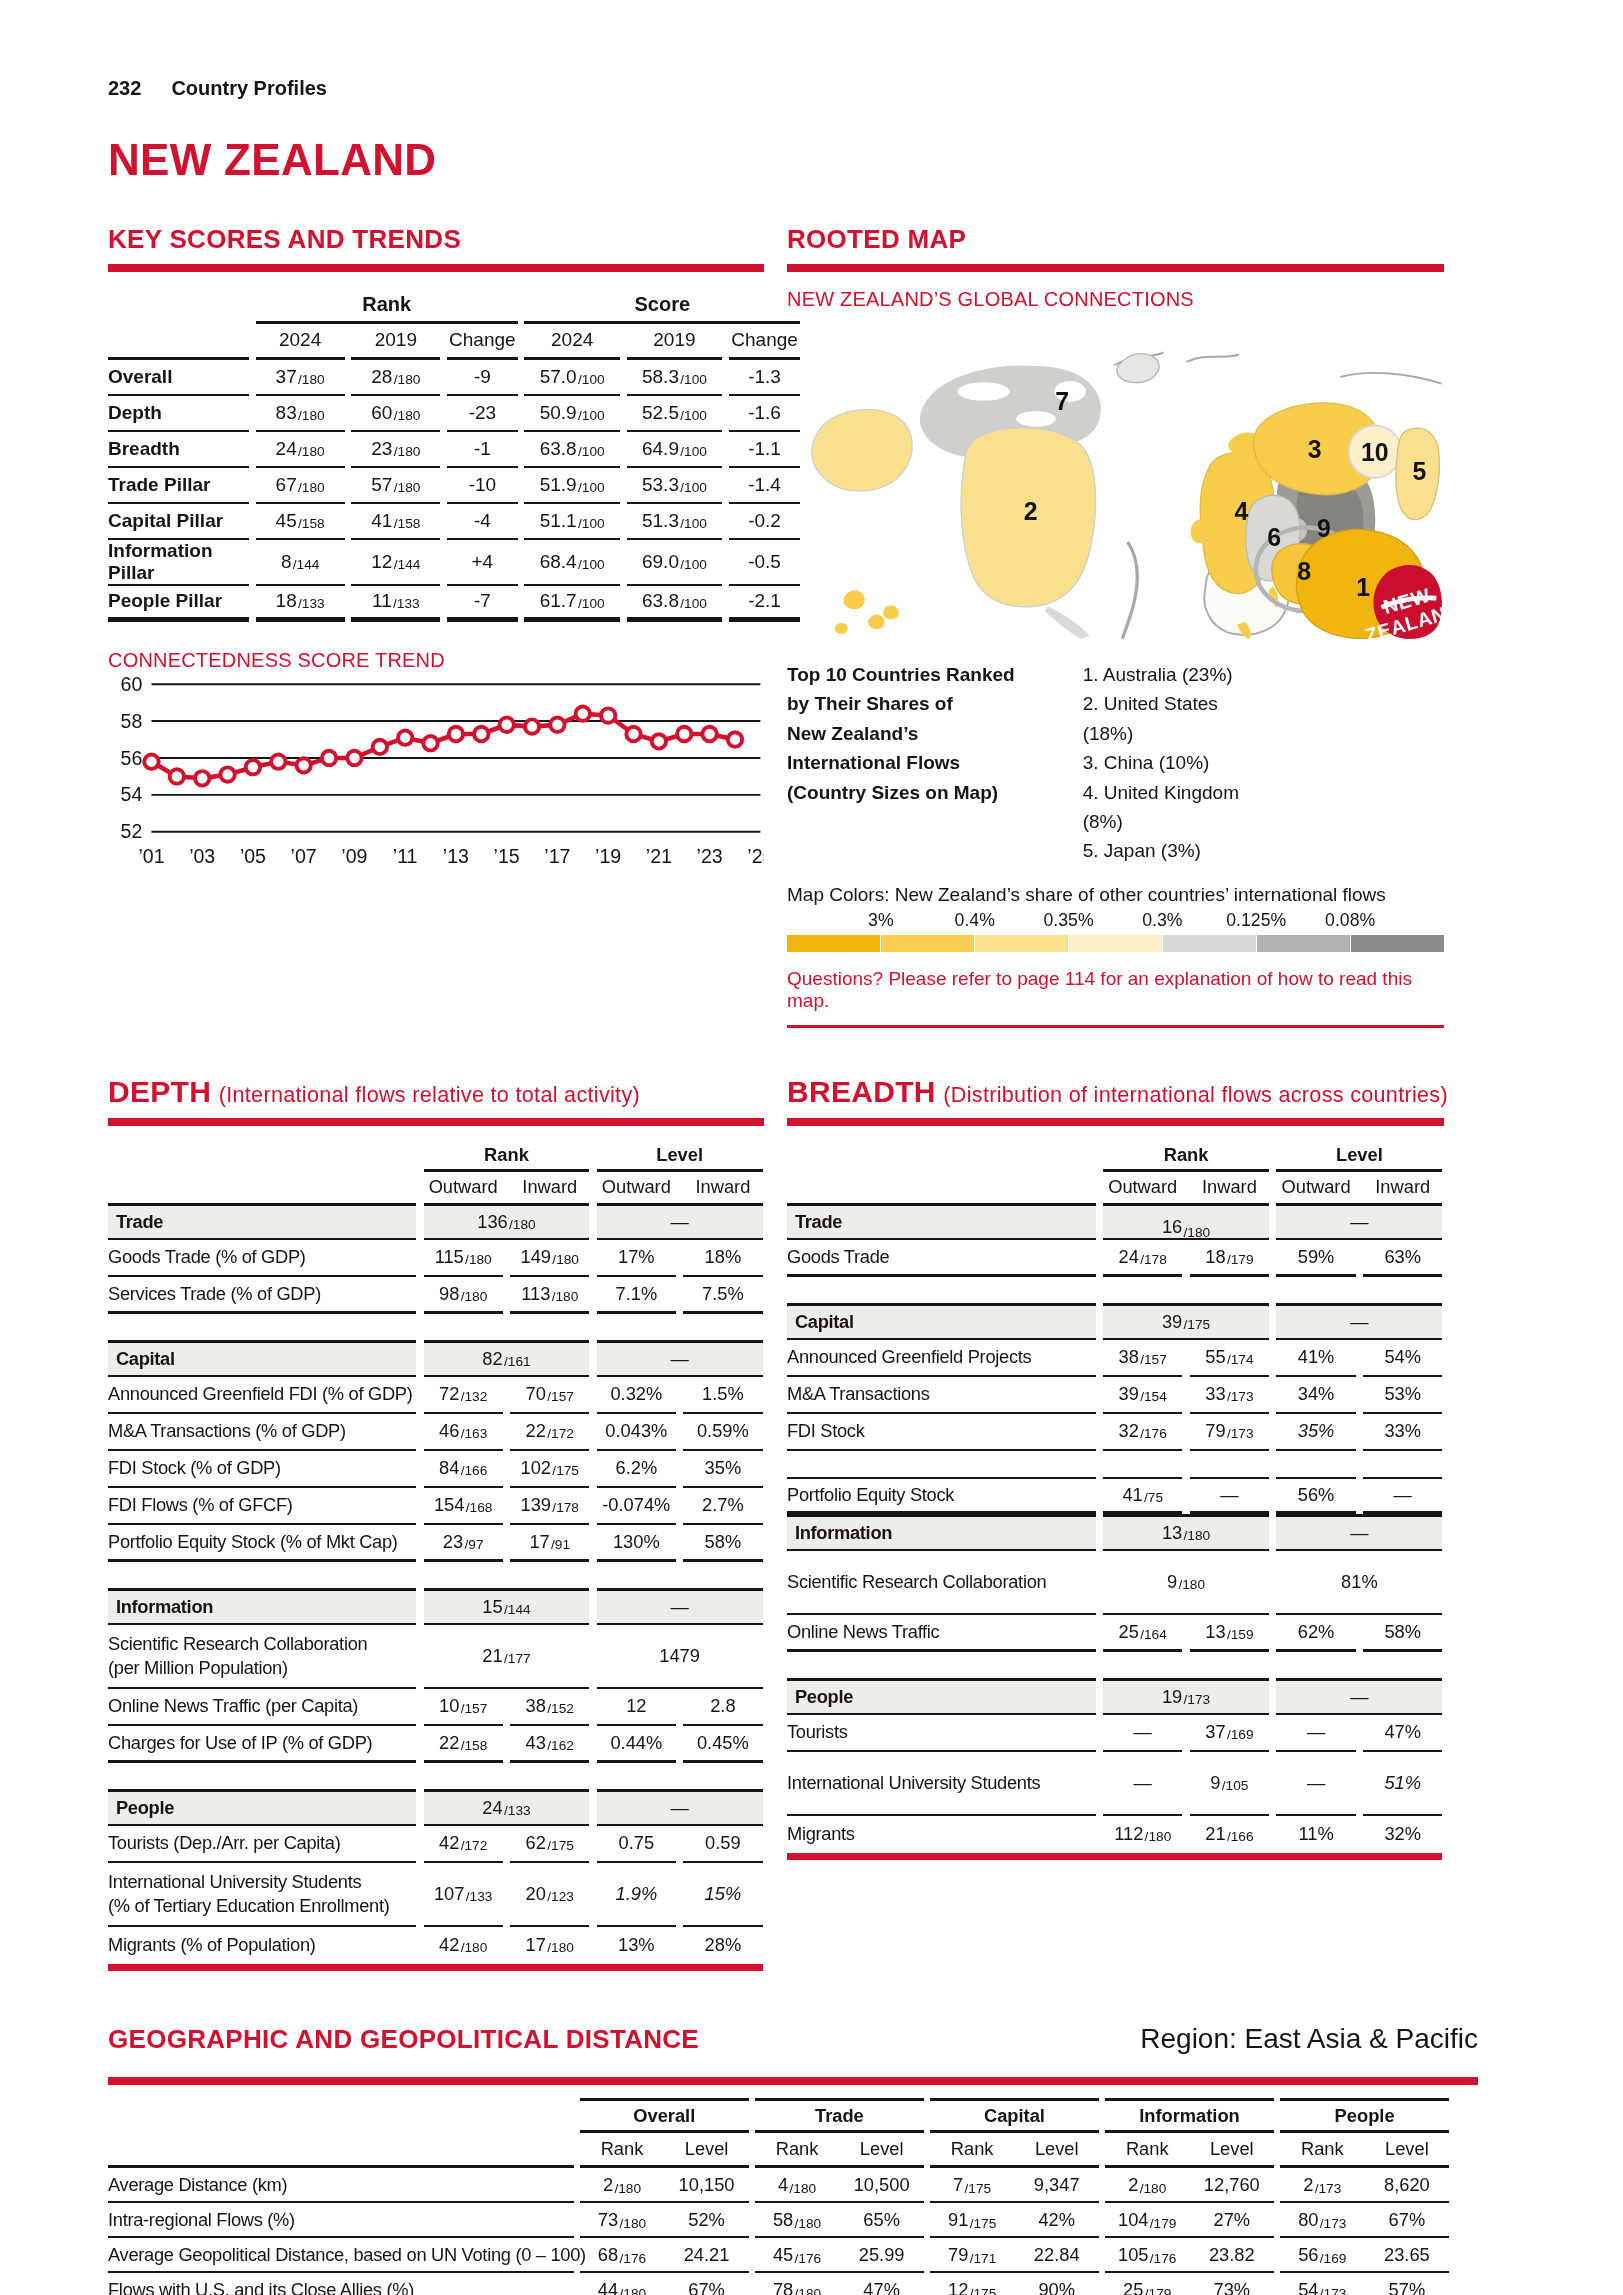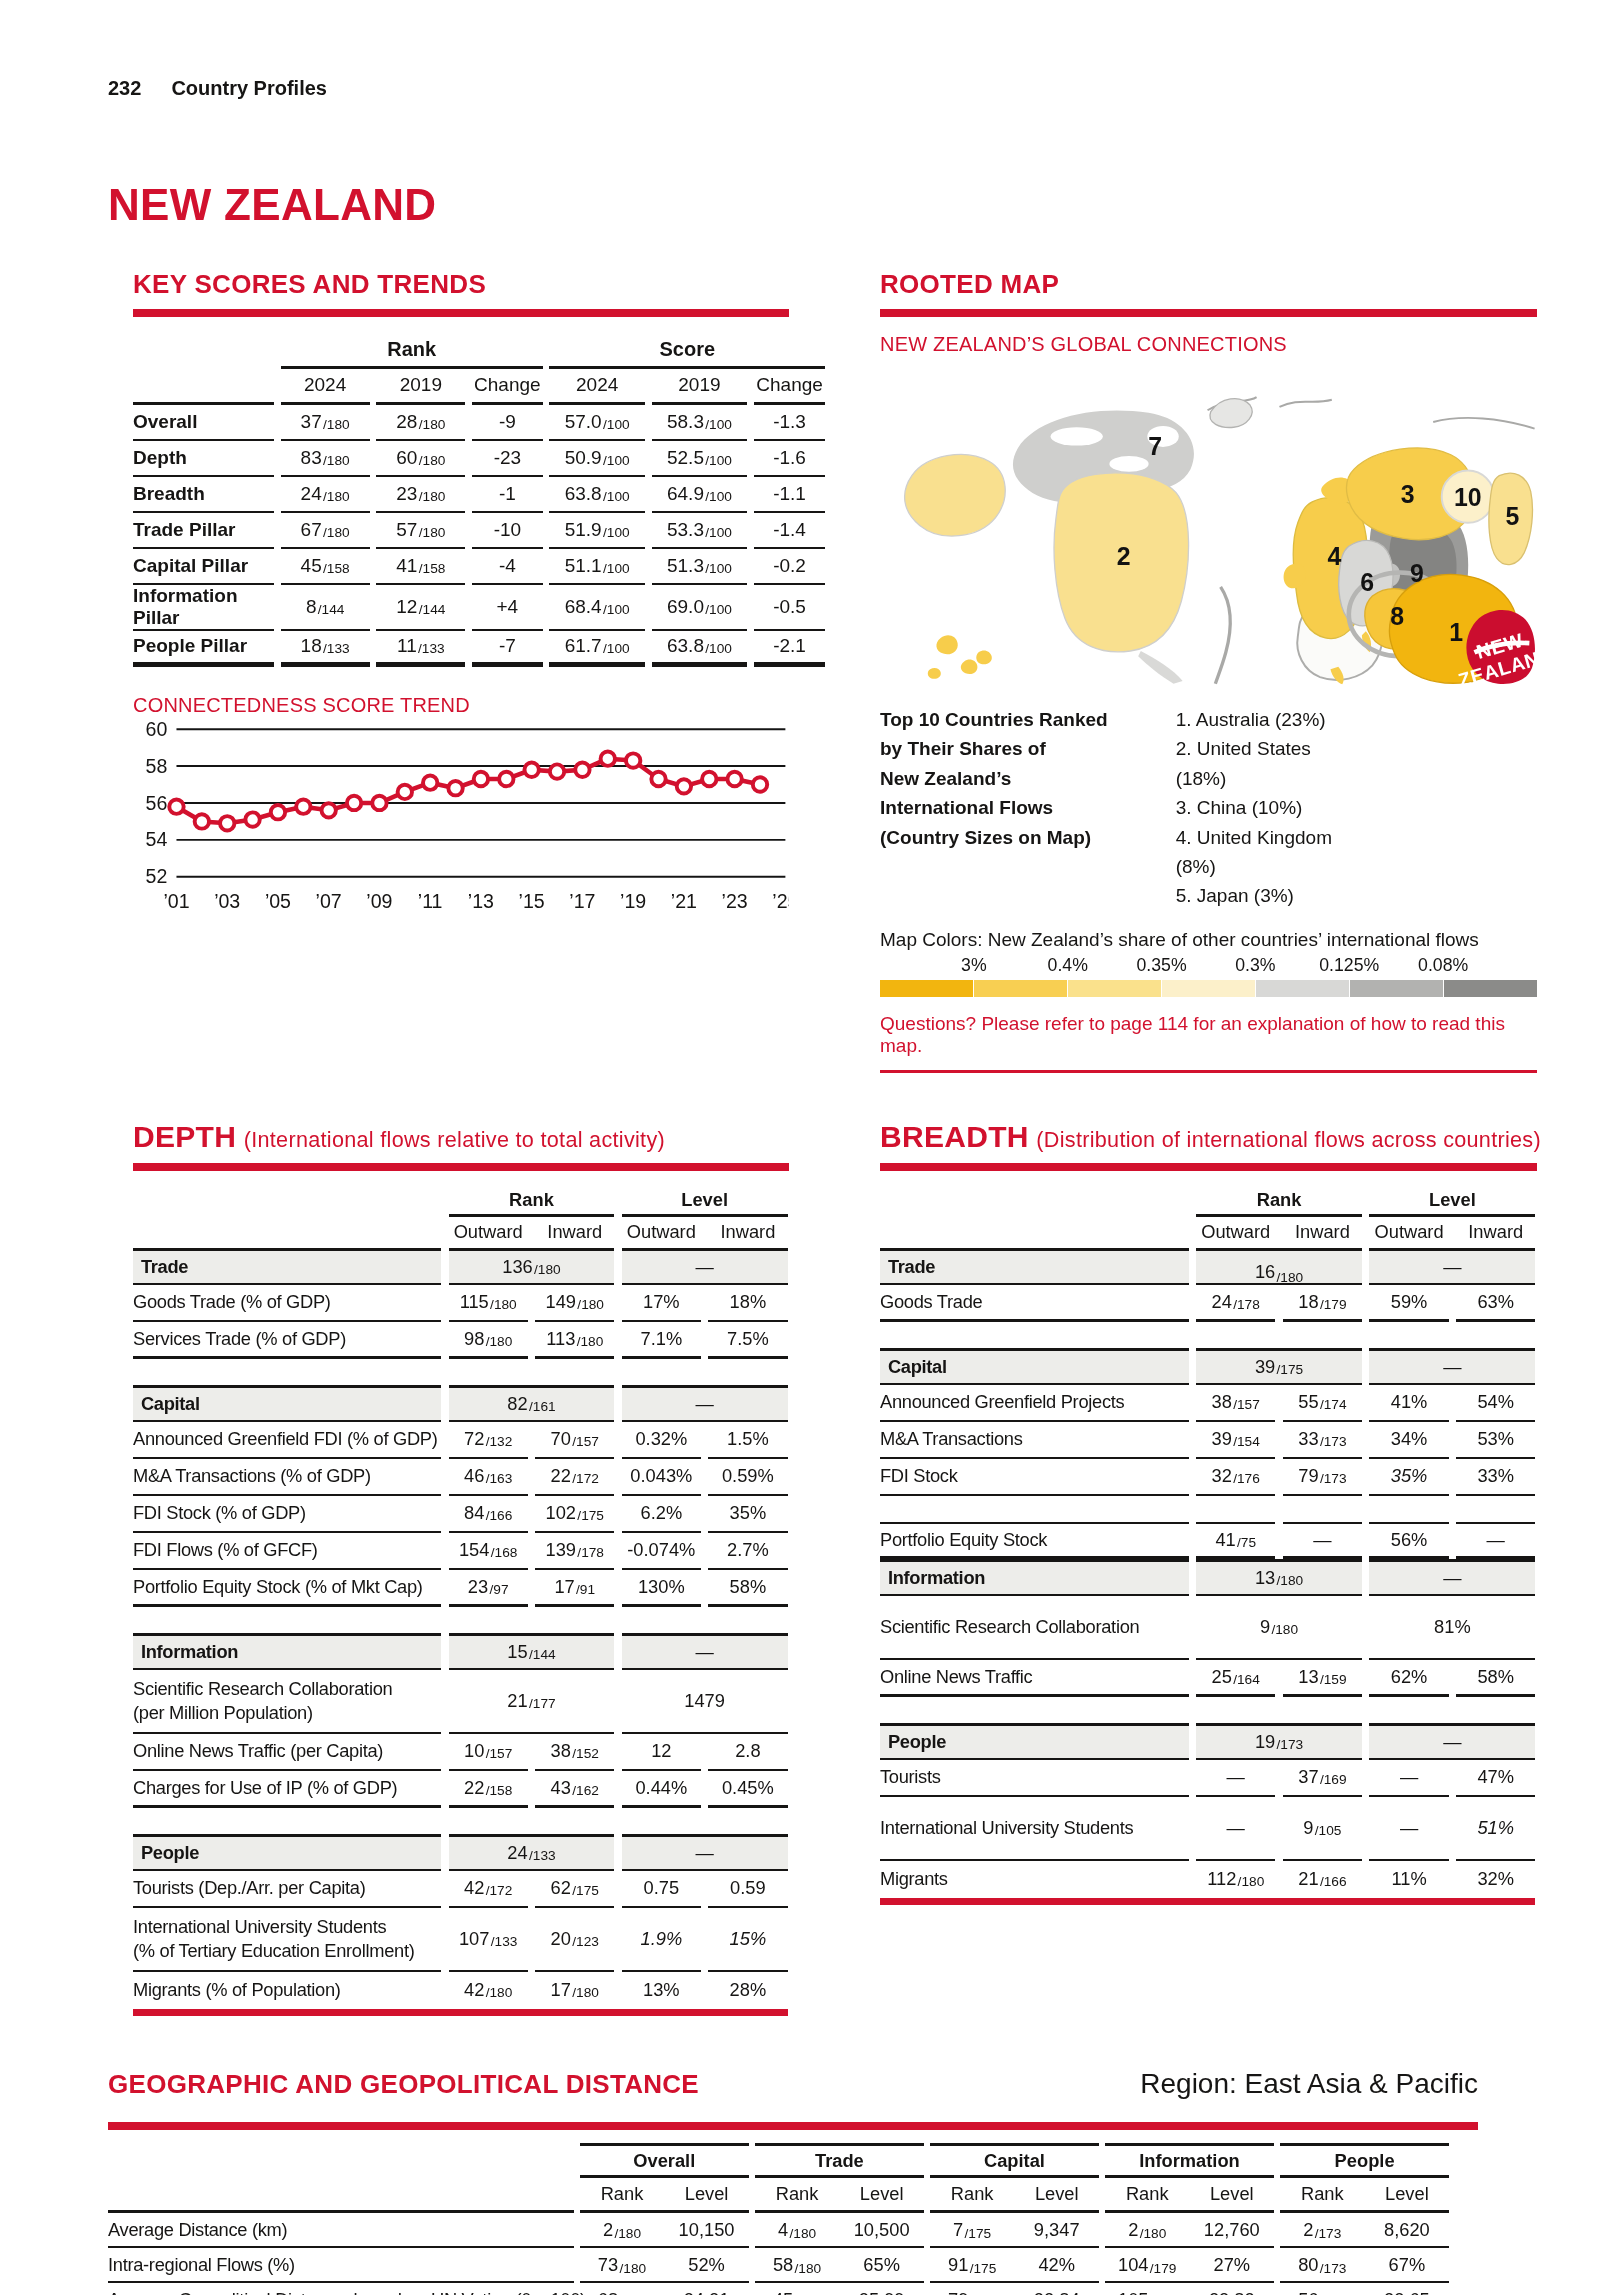--- a/index.html
+++ b/index.html
@@ -7,22 +7,22 @@
     --ink:#161514;
     --groupbg:#EDEDEA;
   }
   *{box-sizing:border-box;margin:0;padding:0;}
   body{
     width:1623px;height:2295px;overflow:hidden;background:#fff;color:var(--ink);
     font-family:"Liberation Sans",sans-serif;
   }
   .page{width:100%;height:100%;padding:77px 145px 0 108px;position:relative;}
   .pghead{display:flex;gap:30px;font-size:20px;font-weight:700;}
-  .title{color:var(--red);font-size:44px;font-weight:800;margin-top:80px;letter-spacing:0.3px;}
-  .cols{display:grid;grid-template-columns:656px 657px;column-gap:91px;margin-left:25px;}
+  .title{color:var(--red);font-size:44px;font-weight:800;margin-top:35px;letter-spacing:0.3px;}
+  .cols{display:grid;grid-template-columns:656px 657px;column-gap:23px;}
   .top-cols{margin-top:39px;}
   .mid-cols{margin-top:47px;}
   .sec-h{color:var(--red);font-size:26px;font-weight:800;letter-spacing:0.3px;margin-bottom:9.2px;white-space:nowrap;}
   .sec-h .paren{font-weight:400;font-size:21.6px;}
   .redrule{height:7.9px;background:var(--red);}
   .redrule.thin{height:3.3px;}
   .subsec{color:var(--red);font-size:20px;font-weight:400;letter-spacing:0.2px;}
 
   
   .c{display:flex;align-items:center;justify-content:center;font-size:19px;min-height:37px;}

